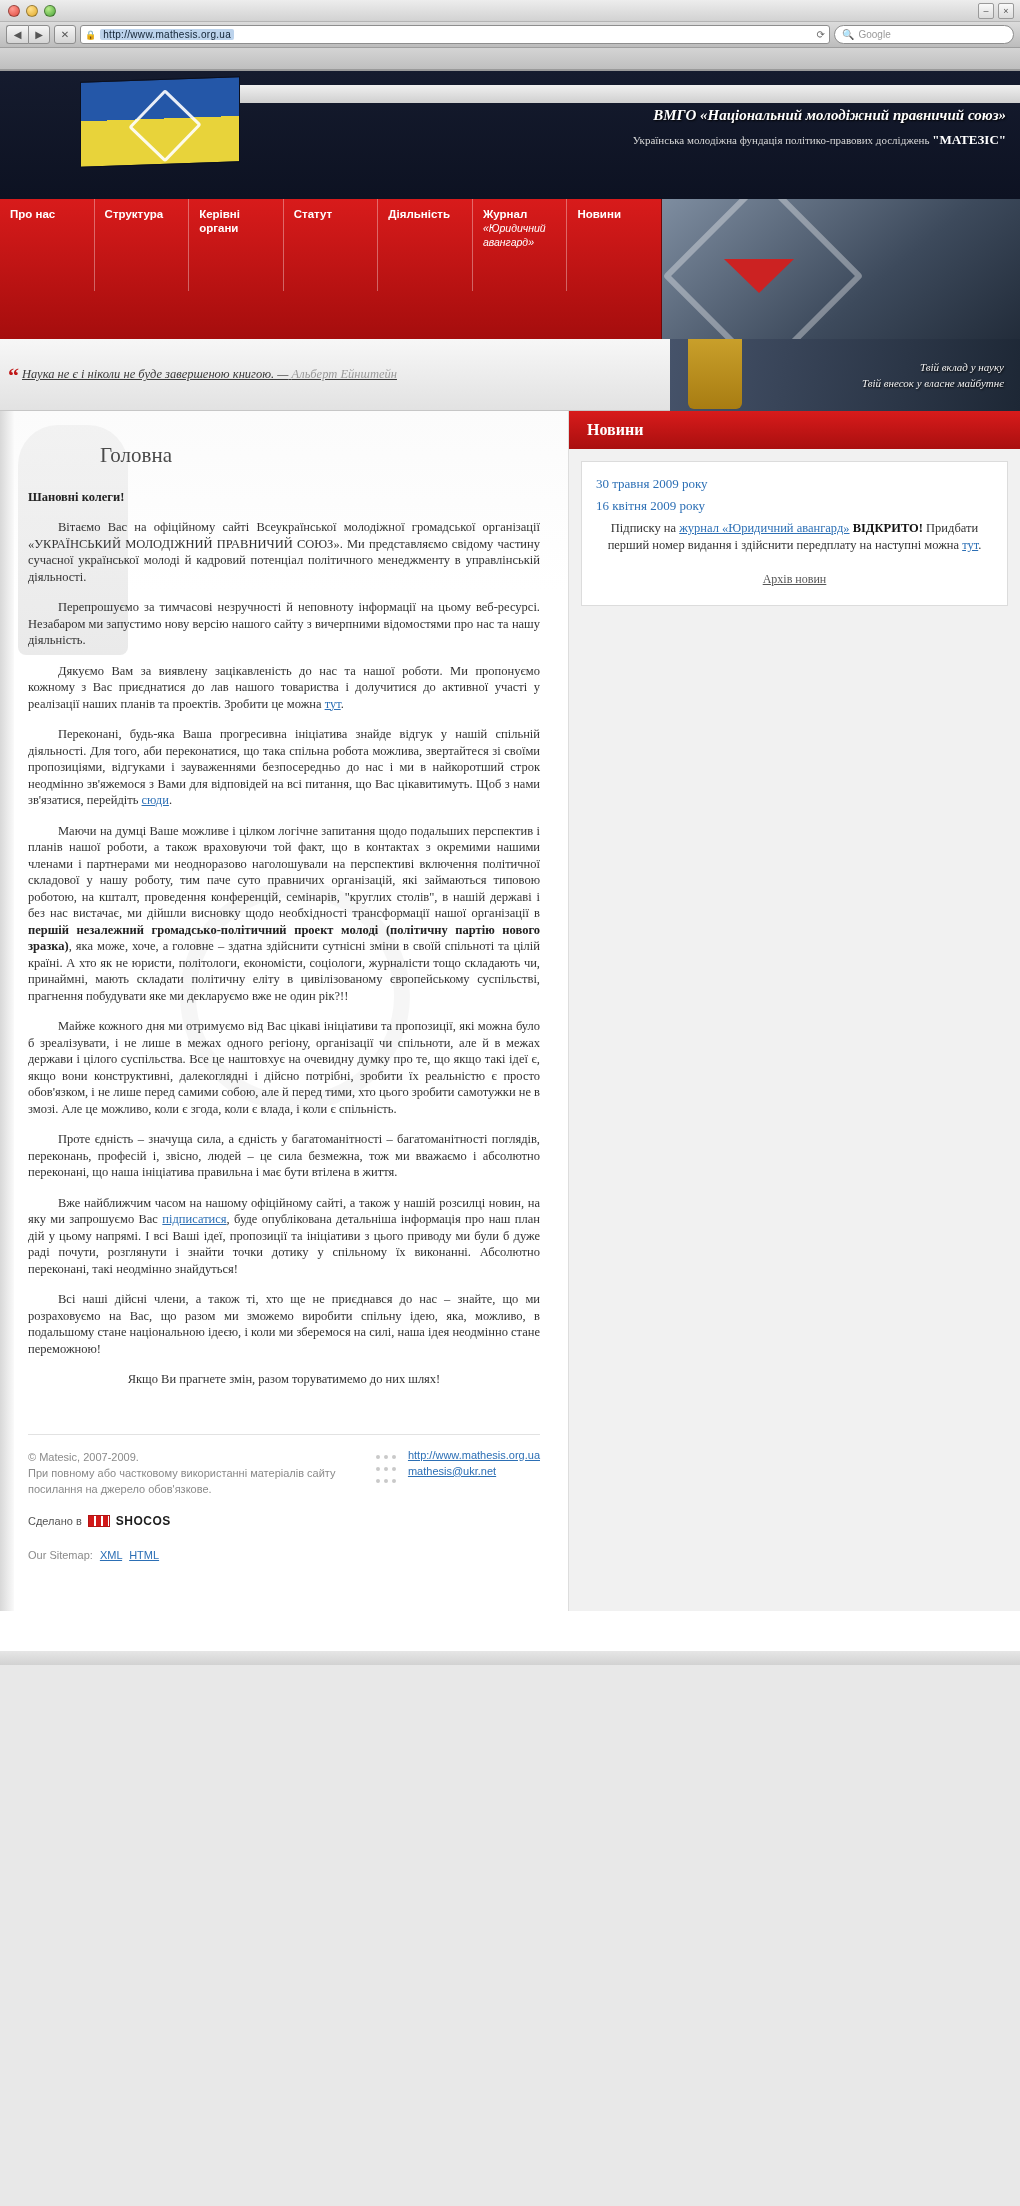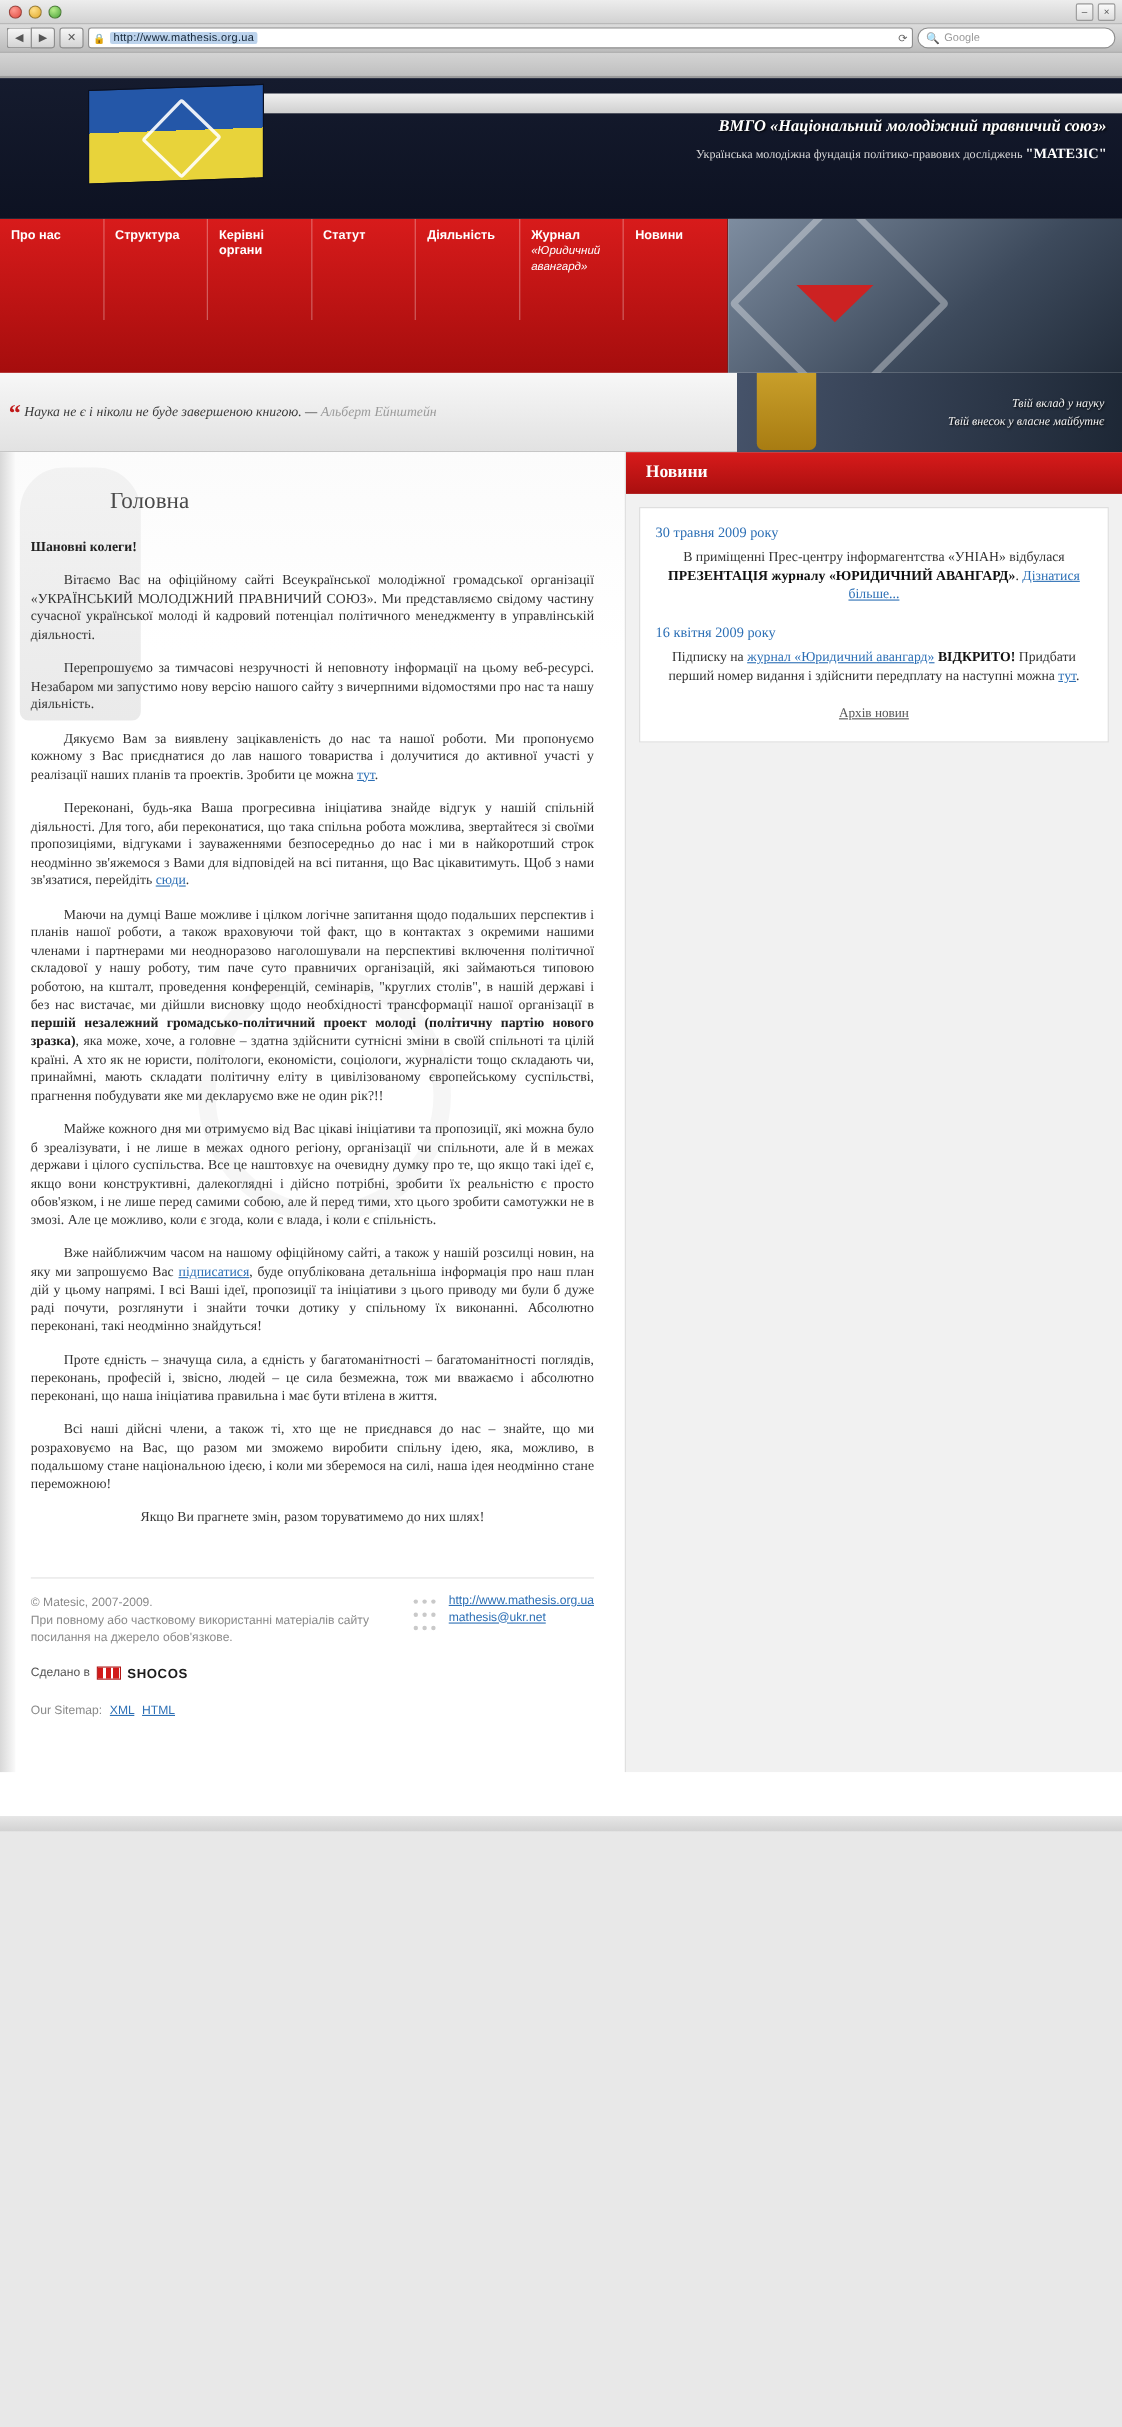--- a/index.html
+++ b/index.html
@@ -192,20 +192,21 @@
     position: relative;
     display: flex;
     align-items: center;
   }
   .quotebar .q {
     padding-left: 22px;
     font-family: "Liberation Serif", serif;
     font-size: 12.5px;
     color: #3a3a3a;
     font-style: italic;
+    text-decoration: underline;
   }
   .quotebar .qmark {
     position: absolute; left: 8px; top: 24px;
     color: #c01818; font-size: 22px; font-weight: bold; font-family: "Liberation Serif", serif;
   }
   .quotebar .author { color: #9a9a9a; }
   .quotebar .right-img {
     position: absolute; right: 0; top: 0; width: 350px; height: 72px;
     background: linear-gradient(100deg, #46536a, #1d2735);
     overflow: hidden;
@@ -467,26 +468,26 @@
           <span>Переконані, будь-яка Ваша прогресивна ініціатива знайде відгук у нашій спільній діяльності. Для того, аби переконатися, що така спільна робота можлива, звертайтеся зі своїми пропозиціями, відгуками і зауваженнями безпосередньо до нас і ми в найкоротший строк неодмінно зв'яжемося з Вами для відповідей на всі питання, що Вас цікавитимуть. Щоб з нами зв'язатися, перейдіть</span>
           <a href="#">сюди</a>.
         </p>
 
         <p class="txt">
           <span>Маючи на думці Ваше можливе і цілком логічне запитання щодо подальших перспектив і планів нашої роботи, а також враховуючи той факт, що в контактах з окремими нашими членами і партнерами ми неодноразово наголошували на перспективі включення політичної складової у нашу роботу, тим паче суто правничих організацій, які займаються типовою роботою, на кшталт, проведення конференцій, семінарів, "круглих столів", в нашій державі і без нас вистачає, ми дійшли висновку щодо необхідності трансформації нашої організації в</span>
           <b>першій незалежний громадсько-політичний проект молоді (політичну партію нового зразка)</b><span>, яка може, хоче, а головне – здатна здійснити сутнісні зміни в своїй спільноті та цілій країні. А хто як не юристи, політологи, економісти, соціологи, журналісти тощо складають чи, принаймні, мають складати політичну еліту в цивілізованому європейському суспільстві, прагнення побудувати яке ми декларуємо вже не один рік?!!</span>
         </p>
 
         <p class="txt">Майже кожного дня ми отримуємо від Вас цікаві ініціативи та пропозиції, які можна було б зреалізувати, і не лише в межах одного регіону, організації чи спільноти, але й в межах держави і цілого суспільства. Все це наштовхує на очевидну думку про те, що якщо такі ідеї є, якщо вони конструктивні, далекоглядні і дійсно потрібні, зробити їх реальністю є просто обов'язком, і не лише перед самими собою, але й перед тими, хто цього зробити самотужки не в змозі. Але це можливо, коли є згода, коли є влада, і коли є спільність.</p>
+        <p class="txt">Проте єдність – значуща сила, а єдність у багатоманітності – багатоманітності поглядів, переконань, професій і, звісно, людей – це сила безмежна, тож ми вважаємо і абсолютно переконані, що наша ініціатива правильна і має бути втілена в життя.</p>
+
         <p class="txt">
           <span>Вже найближчим часом на нашому офіційному сайті, а також у нашій розсилці новин, на яку ми запрошуємо Вас</span>
           <a href="#">підписатися</a><span>, буде опублікована детальніша інформація про наш план дій у цьому напрямі. І всі Ваші ідеї, пропозиції та ініціативи з цього приводу ми були б дуже раді почути, розглянути і знайти точки дотику у спільному їх виконанні. Абсолютно переконані, такі неодмінно знайдуться!</span>
         </p>
-
-        <p class="txt">Проте єдність – значуща сила, а єдність у багатоманітності – багатоманітності поглядів, переконань, професій і, звісно, людей – це сила безмежна, тож ми вважаємо і абсолютно переконані, що наша ініціатива правильна і має бути втілена в життя.</p>
 
         <p class="txt">Всі наші дійсні члени, а також ті, хто ще не приєднався до нас – знайте, що ми розраховуємо на Вас, що разом ми зможемо виробити спільну ідею, яка, можливо, в подальшому стане національною ідеєю, і коли ми зберемося на силі, наша ідея неодмінно стане переможною!</p>
         <p class="txt" style="text-align:center;text-indent:0">Якщо Ви прагнете змін, разом торуватимемо до них шлях!</p>
 
         <div class="footer">
           <div class="footer-left">
             <div>© Matesic, 2007-2009.</div>
             <div>При повному або частковому використанні матеріалів сайту посилання на джерело обов'язкове.</div>
             <div class="made-in">
               <span>Сделано в</span>
@@ -508,25 +509,20 @@
           </div>
         </div>
       </div>
 
       <div class="sidebar">
         <div class="news-head">Новини</div>
         <div class="news-box">
 
           <div>
             <div class="news-date">30 травня 2009 року</div>
-            <div class="news-text">
-              <span>В приміщенні Прес-центру інформагентства «УНІАН» відбулася</span>
-              <b>ПРЕЗЕНТАЦІЯ журналу «ЮРИДИЧНИЙ АВАНГАРД»</b><span>.</span>
-              <a href="#">Дізнатися більше...</a>
-            </div>
           </div>
 
           <div>
             <div class="news-date">16 квітня 2009 року</div>
             <div class="news-text">
               <span>Підписку на</span>
               <a href="#">журнал «Юридичний авангард»</a>
               <b>ВІДКРИТО!</b>
               <span>Придбати перший номер видання і здійснити передплату на наступні можна</span>
               <a href="#">тут</a>.

